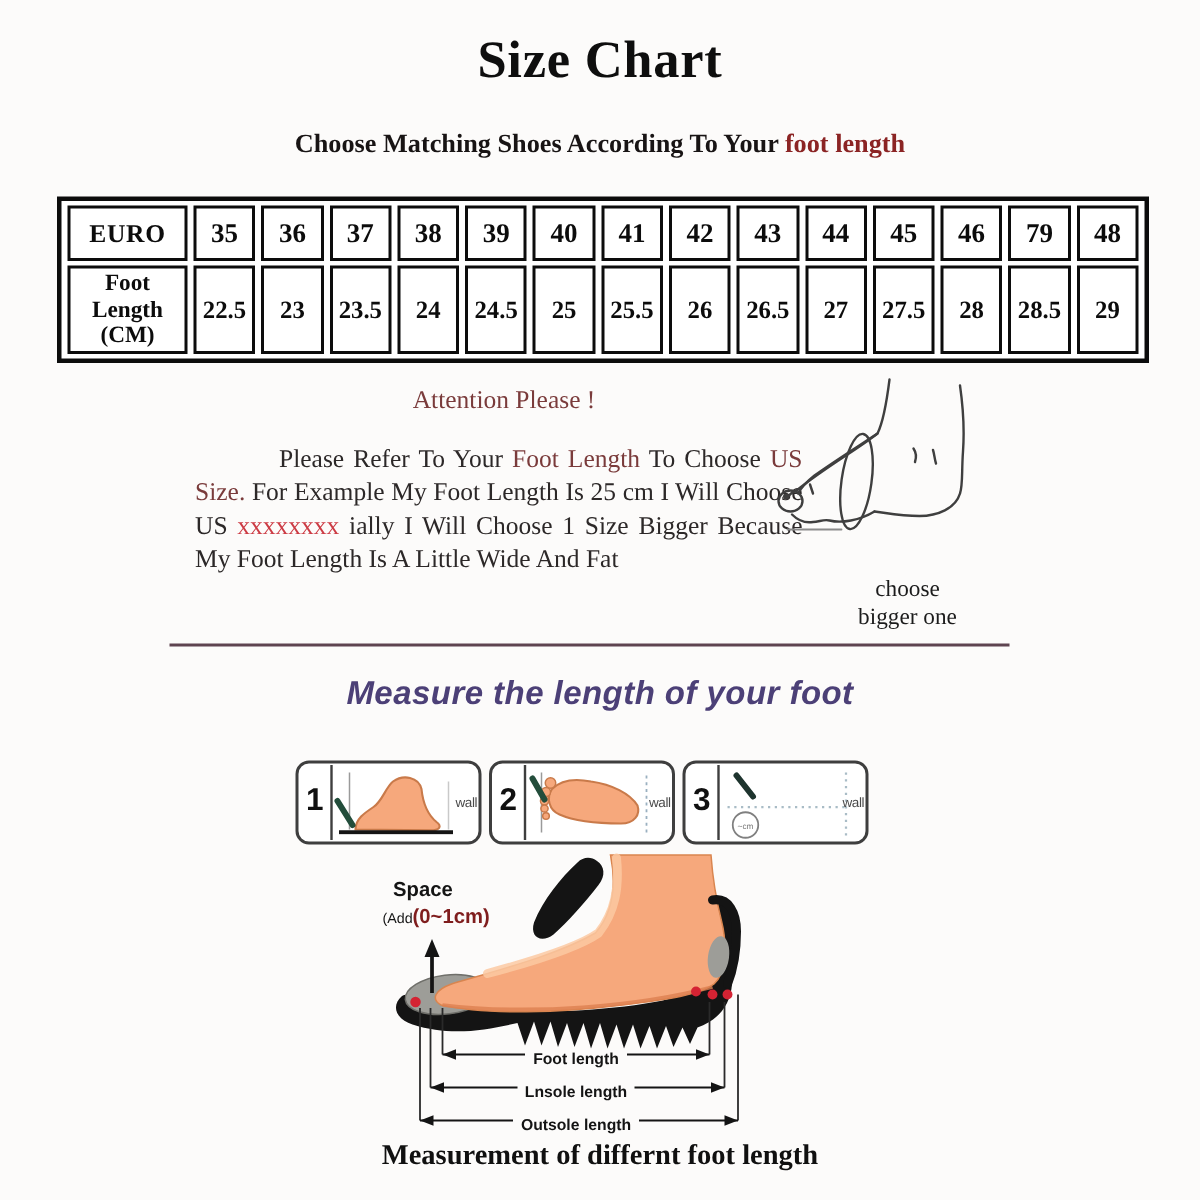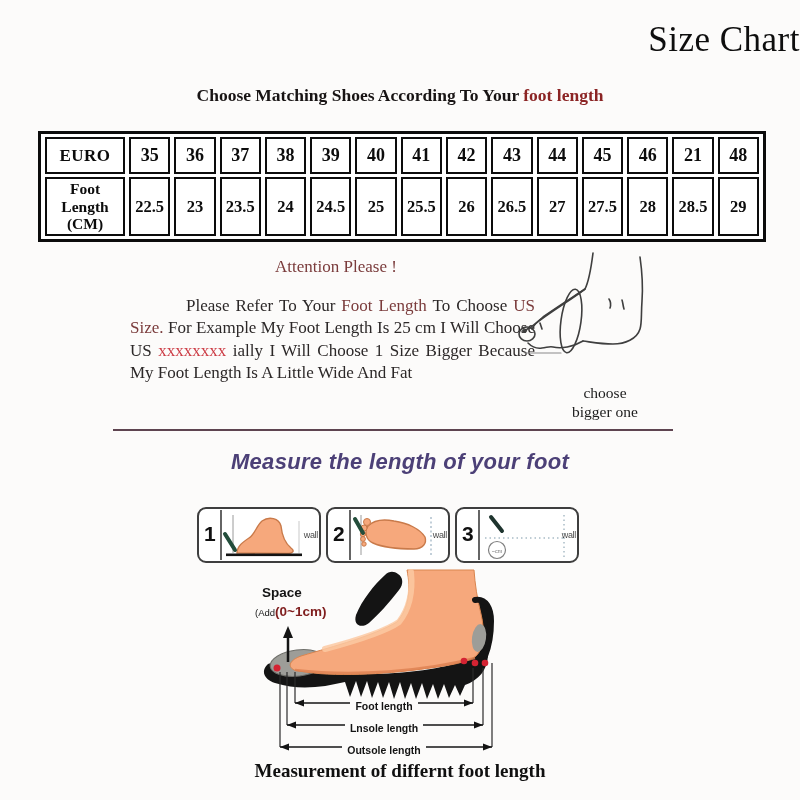--- a/index.html
+++ b/index.html
@@ -2,22 +2,22 @@
 <html><head>
 <meta charset="utf-8">
 <style>
   html,body { margin:0; padding:0; background:#ffffff; }
   .canvas {
     position:relative; width:800px; height:800px; margin:0 auto;
     background:#fcfbfa; overflow:hidden;
     font-family:"Liberation Serif", serif; color:#141414;
   }
   
-  .title { position:absolute; top:20px; left:0; right:0; text-align:right;
-    font-size:35px; font-weight:normal; letter-spacing:.5px; color:#0e0e0e; }
+  .title { position:absolute; top:20px; left:0; right:0; text-align:center;
+    font-size:35px; font-weight:bold; letter-spacing:.5px; color:#0e0e0e; }
   .subtitle { position:absolute; top:85px; left:0; right:0; text-align:center;
     font-size:17.5px; font-weight:bold; color:#181414; }
   .subtitle .accent { color:#8b2424; }
 
   
   table.sizes { position:absolute; left:38px; top:131px; width:728px;
     table-layout:fixed; border-collapse:separate; border-spacing:4px 3px;
     border:3px solid #0c0c0c; background:#fff; }
   .sizes td { border:2px solid #0c0c0c; text-align:center; vertical-align:middle;
     font-weight:bold; color:#0c0c0c; padding:0; overflow:hidden; background:#fff; }
@@ -90,21 +90,21 @@
       <td>37</td>
       <td>38</td>
       <td>39</td>
       <td>40</td>
       <td>41</td>
       <td>42</td>
       <td>43</td>
       <td>44</td>
       <td>45</td>
       <td>46</td>
-      <td>21</td>
+      <td>79</td>
       <td>48</td>
     </tr>
     <tr class="r2">
       <td class="lbl">Foot
 Length
 (CM)</td>
       <td>22.5</td>
       <td>23</td>
       <td>23.5</td>
       <td>24</td>

